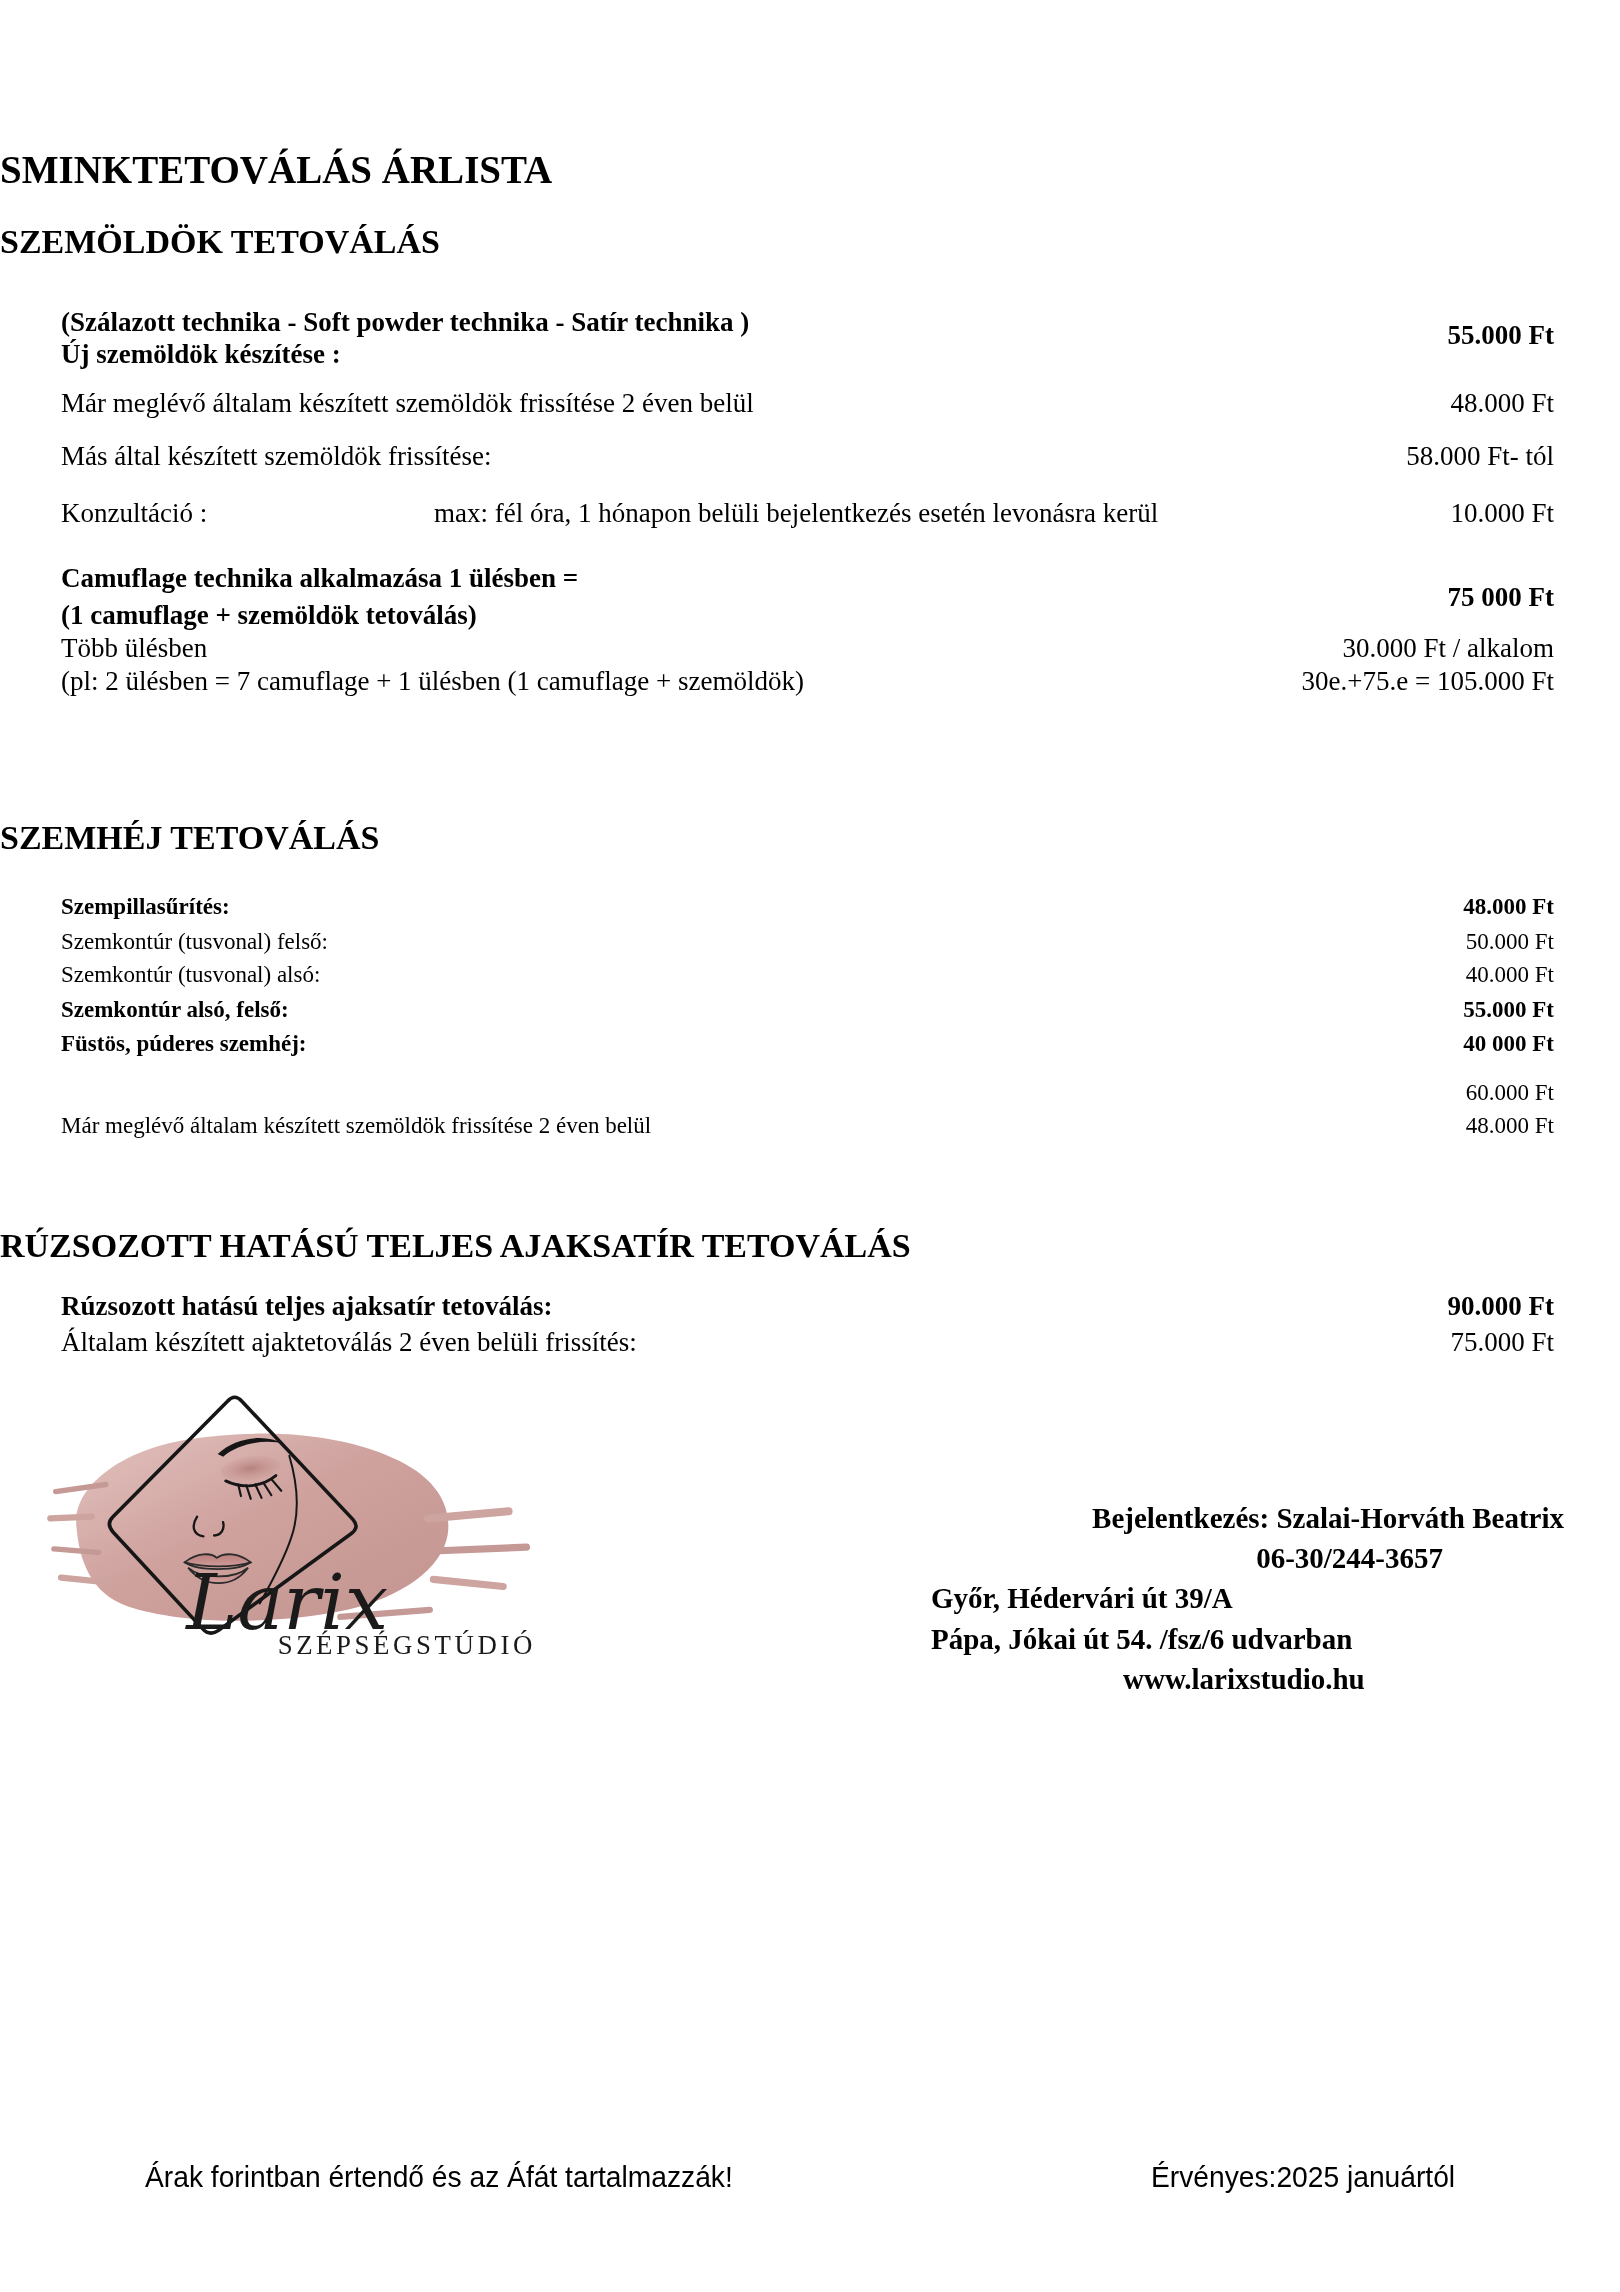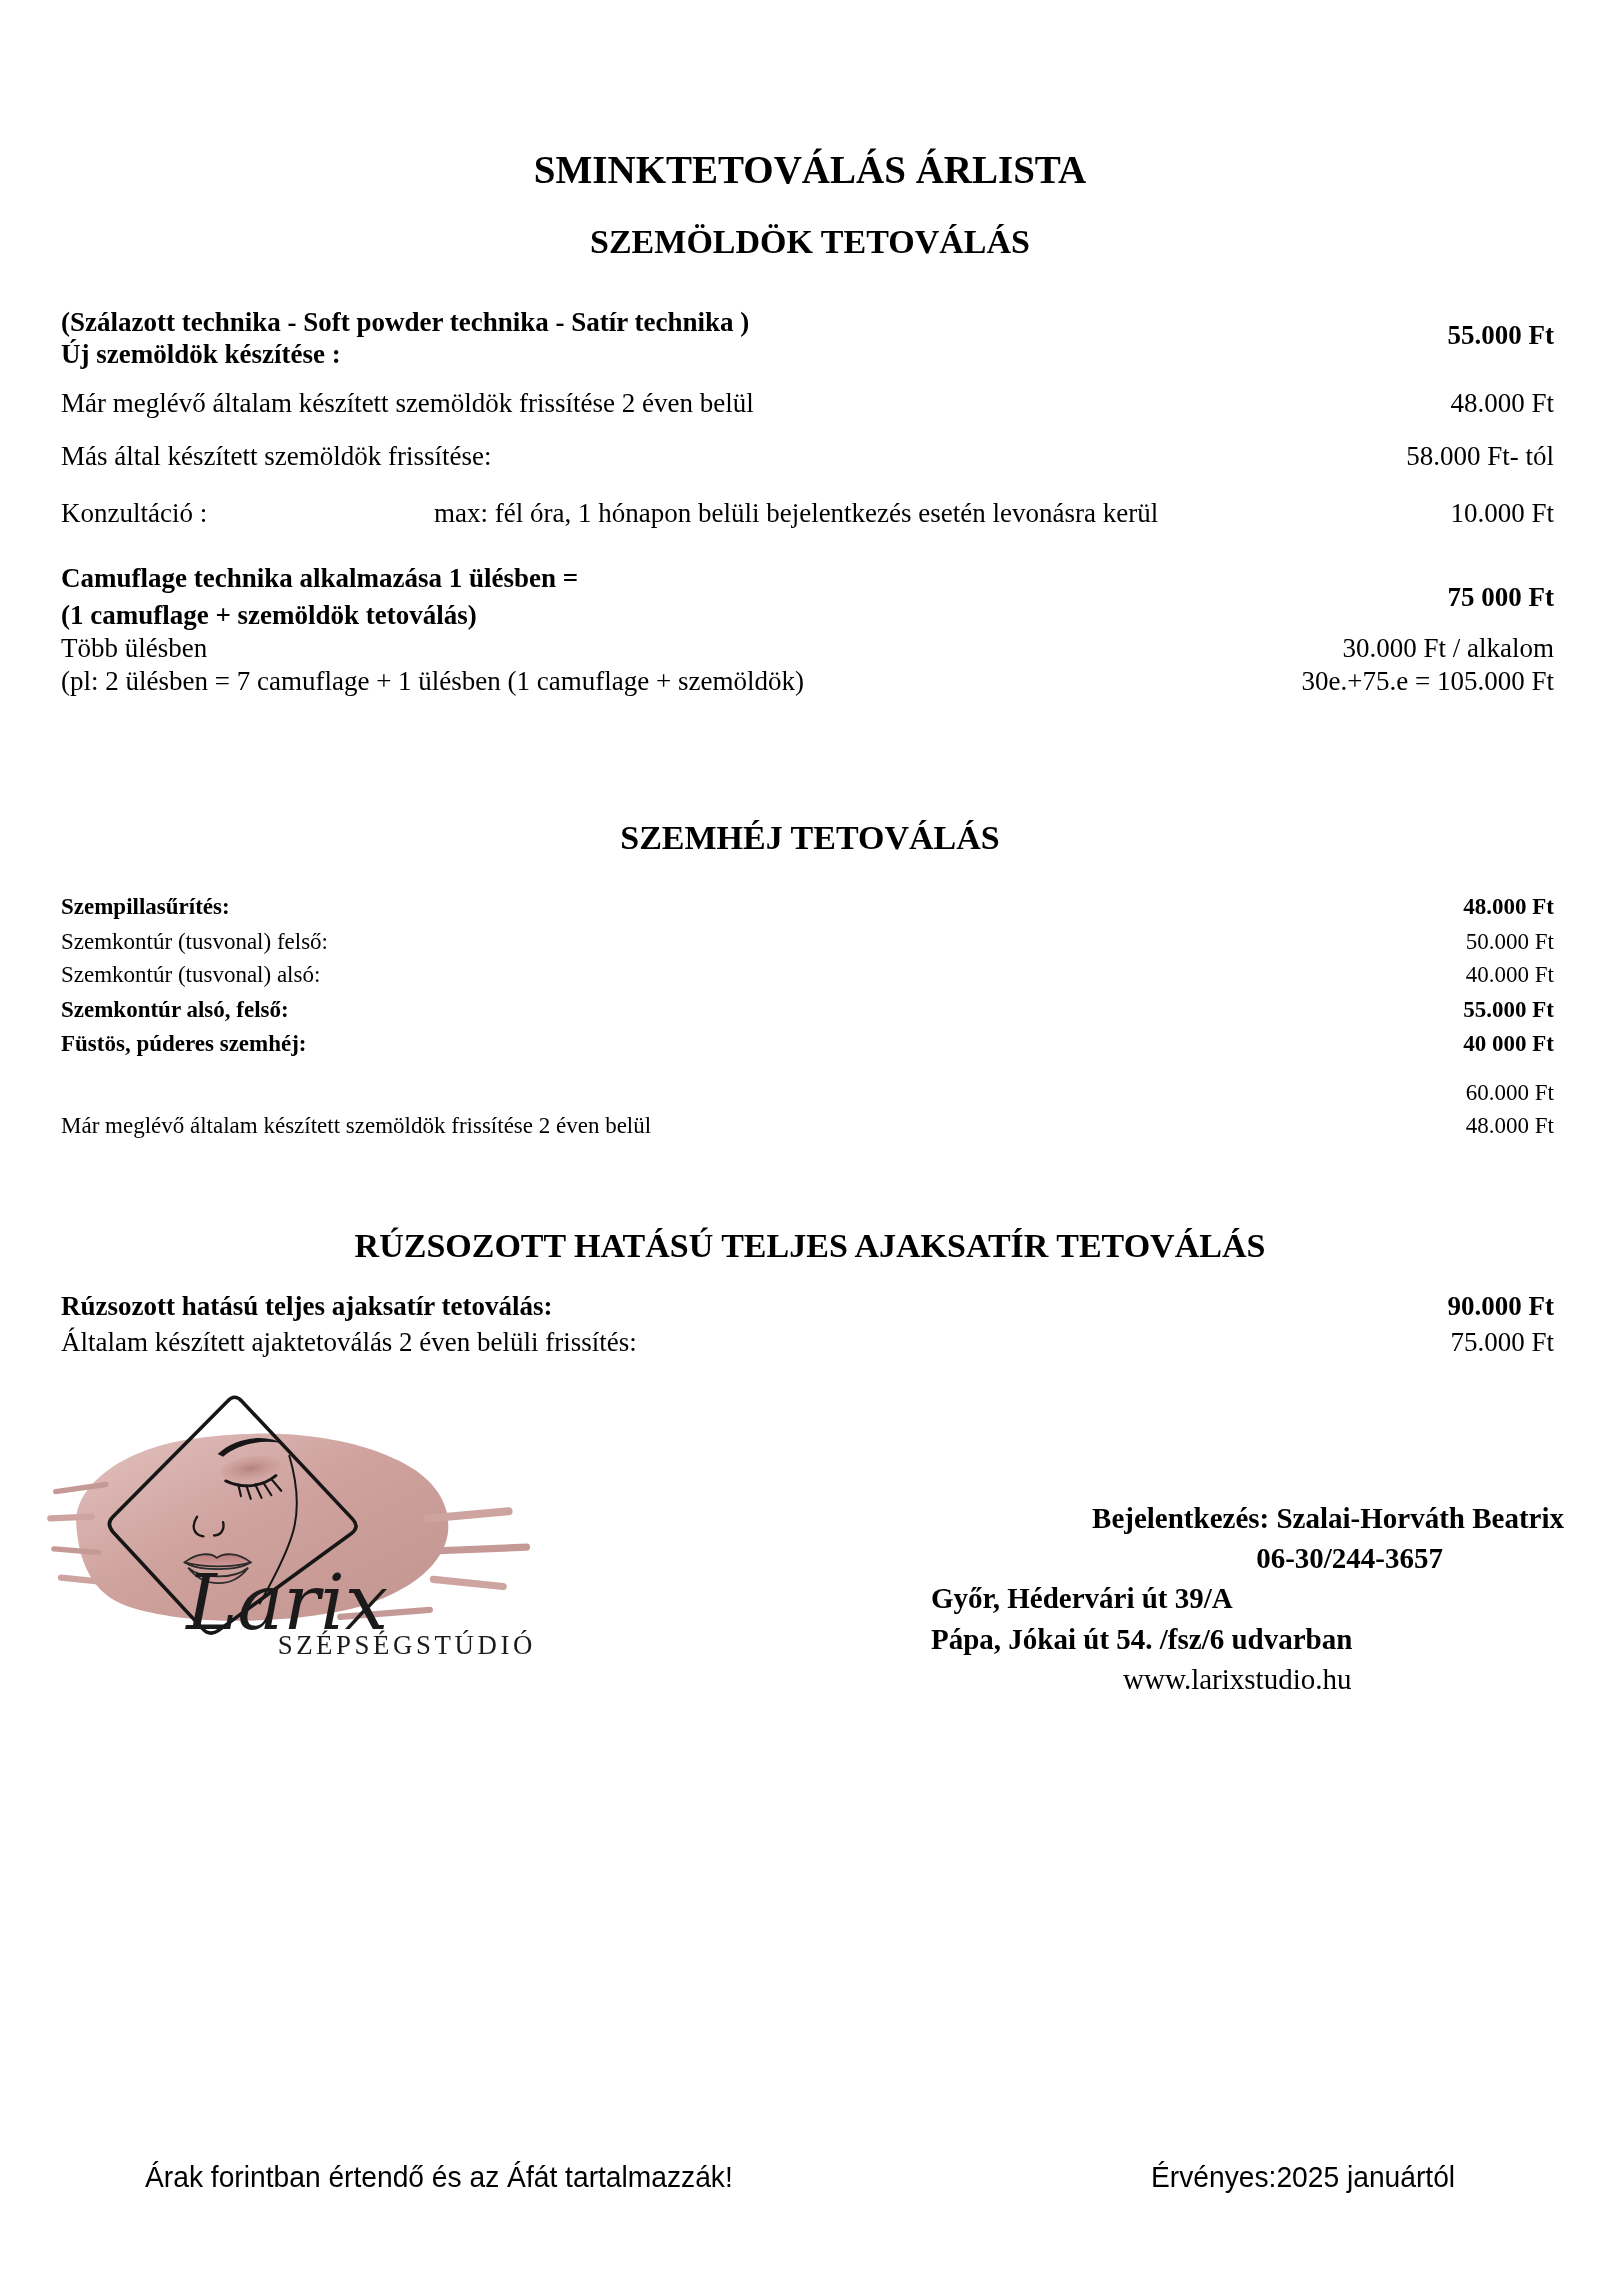--- a/index.html
+++ b/index.html
@@ -1,30 +1,30 @@
 <!DOCTYPE html>
 <html style="font-size:14.3px"><head>
 <meta charset="utf-8">
 <style>
   html,body{margin:0;padding:0;background:#ffffff;}
   body{width:1620px;height:2293px;position:relative;overflow:hidden;
        font-family:"Liberation Serif", serif;color:#000;}
   .page{position:absolute;inset:0;background:#fff;}
-  .center{position:absolute;left:0;right:0;text-align:center;}
+  .center{position:absolute;left:0;right:0;text-align:left;}
   .doc-title{top:147px;font-size:39px;font-weight:bold;letter-spacing:0px;}
   .sec-head{font-size:34px;font-weight:bold;}
   .row{position:absolute;left:61px;right:66px;font-size:27px;line-height:1.16;}
   .row .price{position:absolute;right:0;top:0;white-space:nowrap;}
   .row .price.mid{top:19px;}
   .row .note{position:absolute;left:373px;top:0;white-space:nowrap;}
   .b{font-weight:bold;}
   .s2{font-size:23px;}
   .s2 .price{font-size:23px;}
   .contact-line{position:absolute;font-size:29px;font-weight:bold;white-space:nowrap;margin-top:24px;}
-  .contact-line.normal{font-weight:normal;}
+  .contact-line.normal{font-weight:bold;}
   .footer{position:absolute;top:2160px;font-size:30px;
           font-family:"Liberation Sans", sans-serif;white-space:nowrap;
           transform:scaleX(0.94);transform-origin:left;}
   .logo-wrap{position:absolute;left:36px;top:1386px;width:537px;height:367px;text-align:right;}
 </style>
 </head>
 <body>
 
 <div class="page">
 

